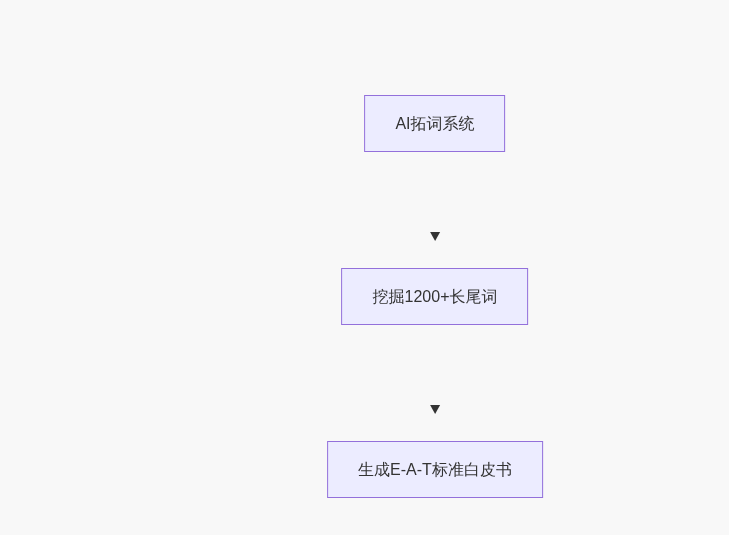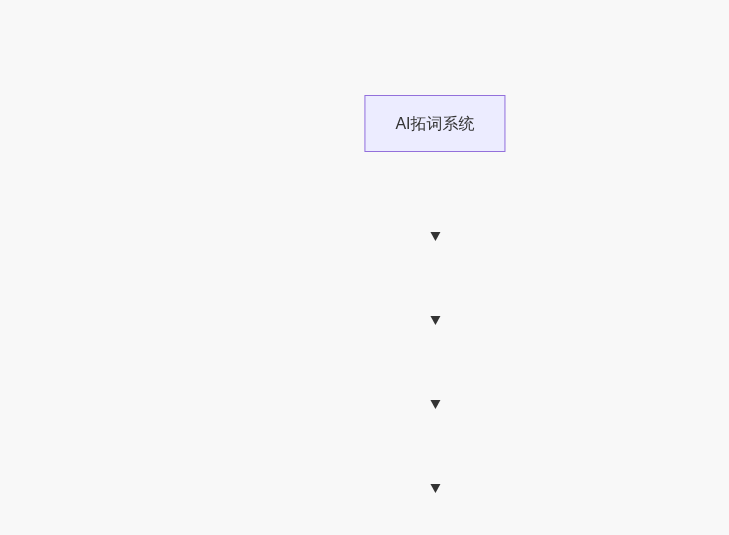--- a/index.html
+++ b/index.html
@@ -67,26 +67,28 @@
 <div class="canvas">
   <div class="flow-column">
 
     <div class="flow-node">AI拓词系统</div>
 
     <div class="flow-arrow">
       <div class="shaft"></div>
       <div class="head"></div>
     </div>
 
+    <div class="flow-node">挖掘1200+长尾词</div>
 
     <div class="flow-arrow">
       <div class="shaft"></div>
       <div class="head"></div>
     </div>
 
+    <div class="flow-node">生成E-A-T标准白皮书</div>
 
     <div class="flow-arrow">
       <div class="shaft"></div>
       <div class="head"></div>
     </div>
 
 
     <div class="flow-arrow">
       <div class="shaft"></div>
       <div class="head"></div>

